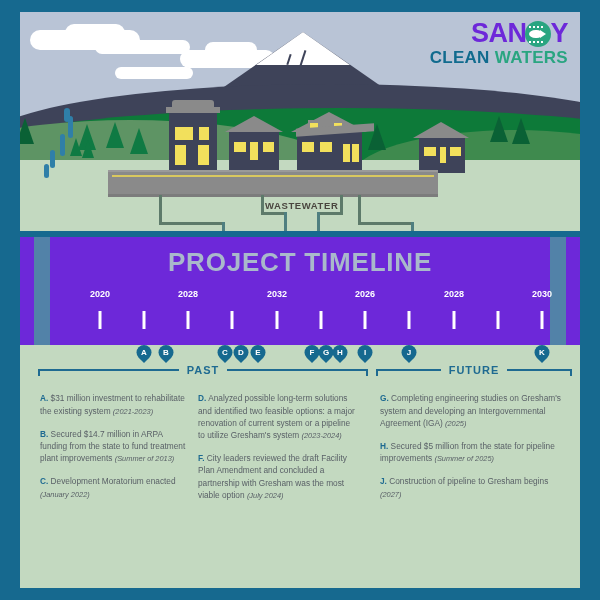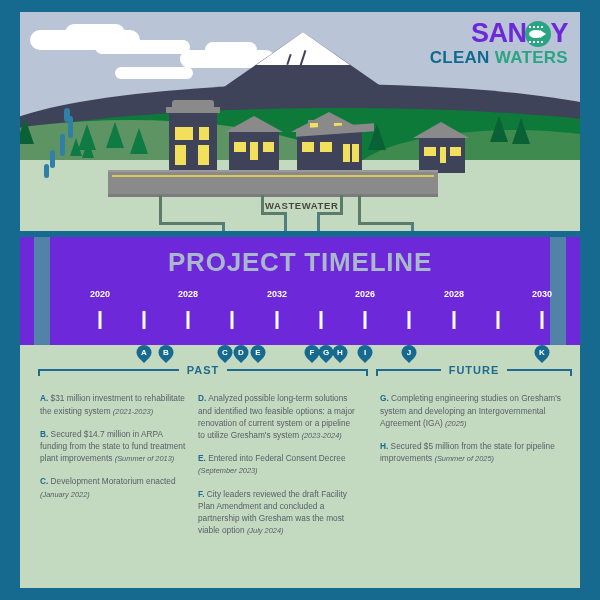--- a/index.html
+++ b/index.html
@@ -293,21 +293,21 @@
     <span class="hline right"></span>
   </div>
 
   <div class="col" id="past-col1" style="left:20px;top:372px;width:148px;">
       <p class="item"><b>A.</b> $31 million investment to rehabilitate the existing system <i>(2021-2023)</i></p>
       <p class="item"><b>B.</b> Secured $14.7 million in ARPA funding from the state to fund treatment plant improvements <i>(Summer of 2013)</i></p>
       <p class="item"><b>C.</b> Development Moratorium enacted <i>(January 2022)</i></p>
     </div>
   <div class="col" id="past-col2" style="left:178px;top:372px;width:160px;">
       <p class="item"><b>D.</b> Analyzed possible long-term solutions and identified two feasible options: a major renovation of current system or a pipeline to utilize Gresham's system <i>(2023-2024)</i></p>
-      <p class="item"><b>E.</b> Entered into Federal Consent Decree <i>(September 2023)</i></p>
       <p class="item"><b>F.</b> City leaders reviewed the draft Facility Plan Amendment and concluded a partnership with Gresham was the most viable option <i>(July 2024)</i></p>
     </div>
   <div class="col" id="future-col" style="left:360px;top:372px;width:185px;">
       <p class="item"><b>G.</b> Completing engineering studies on Gresham's system and developing an Intergovernmental Agreement (IGA) <i>(2025)</i></p>
       <p class="item"><b>H.</b> Secured $5 million from the state for pipeline improvements <i>(Summer of 2025)</i></p>
+      <p class="item"><b>J.</b> Construction of pipeline to Gresham begins <i>(2027)</i></p>
     </div>
 
 </div>
 
 </body></html>

